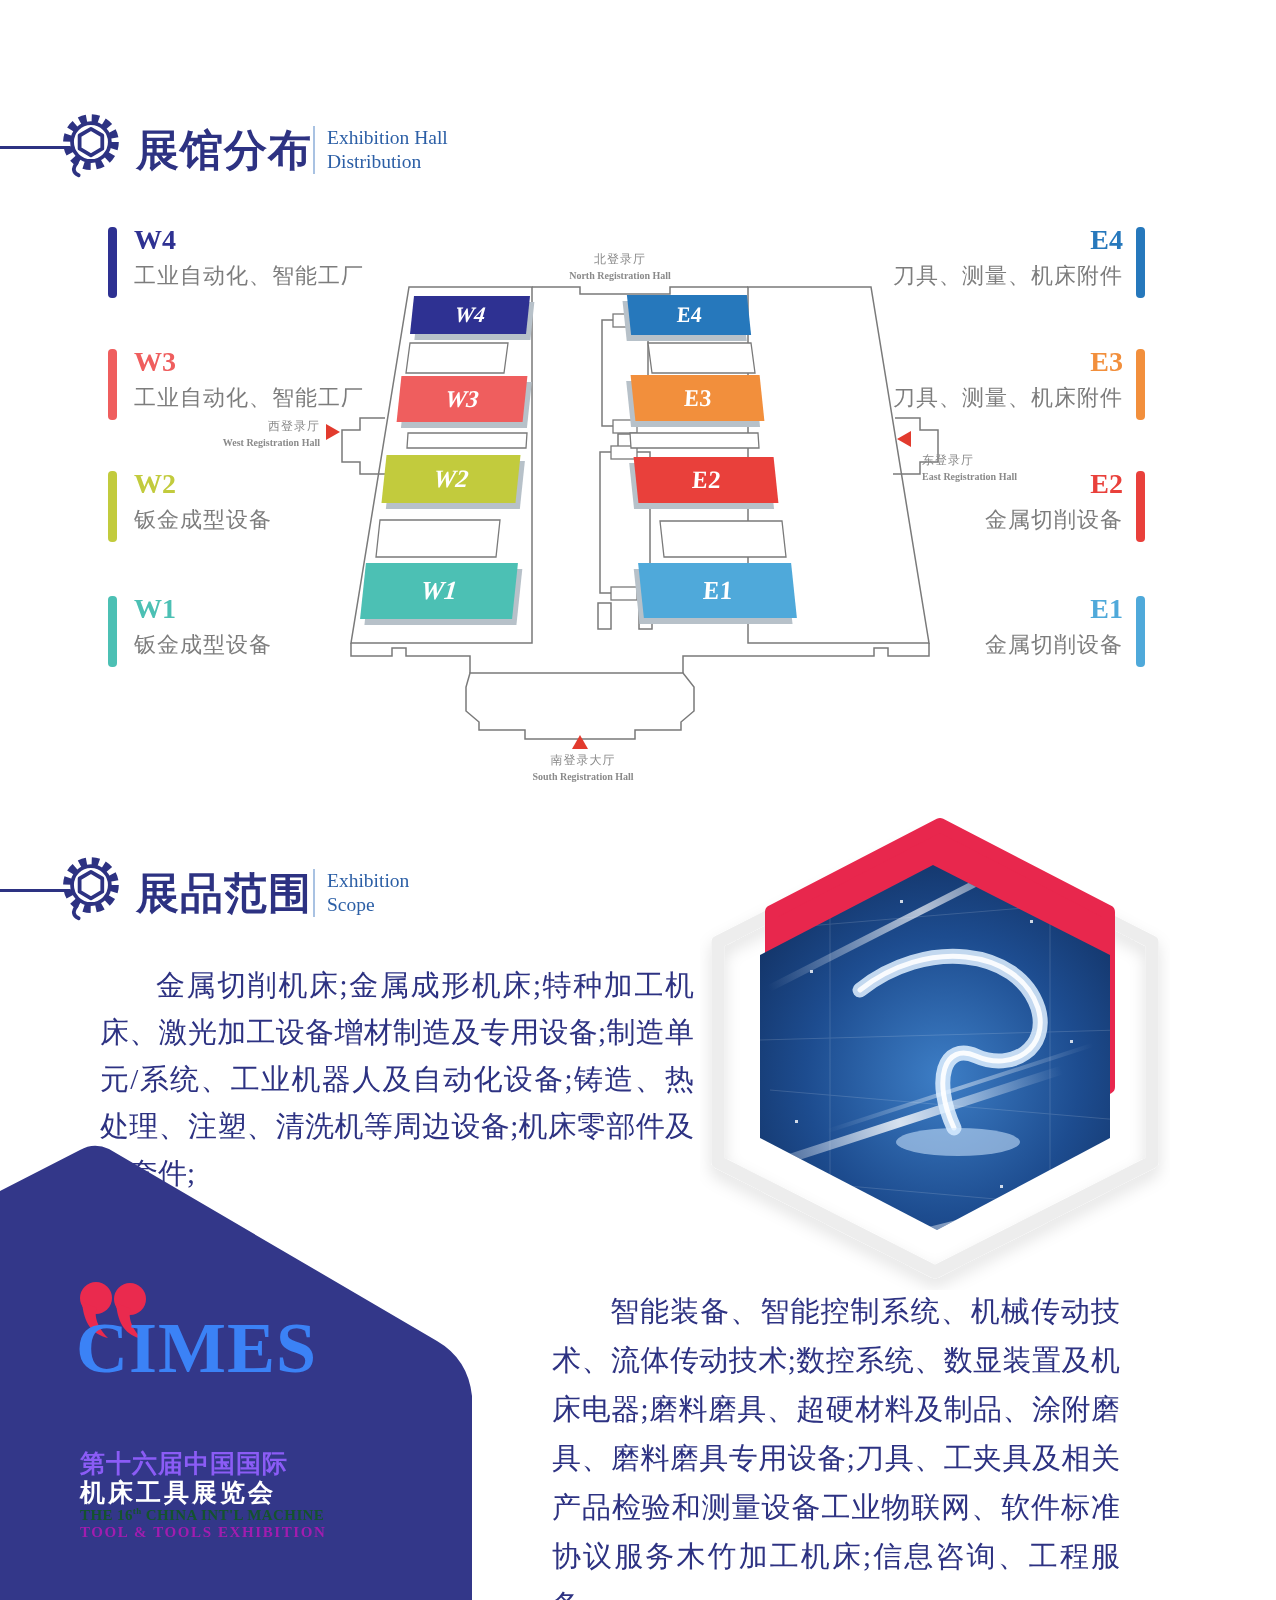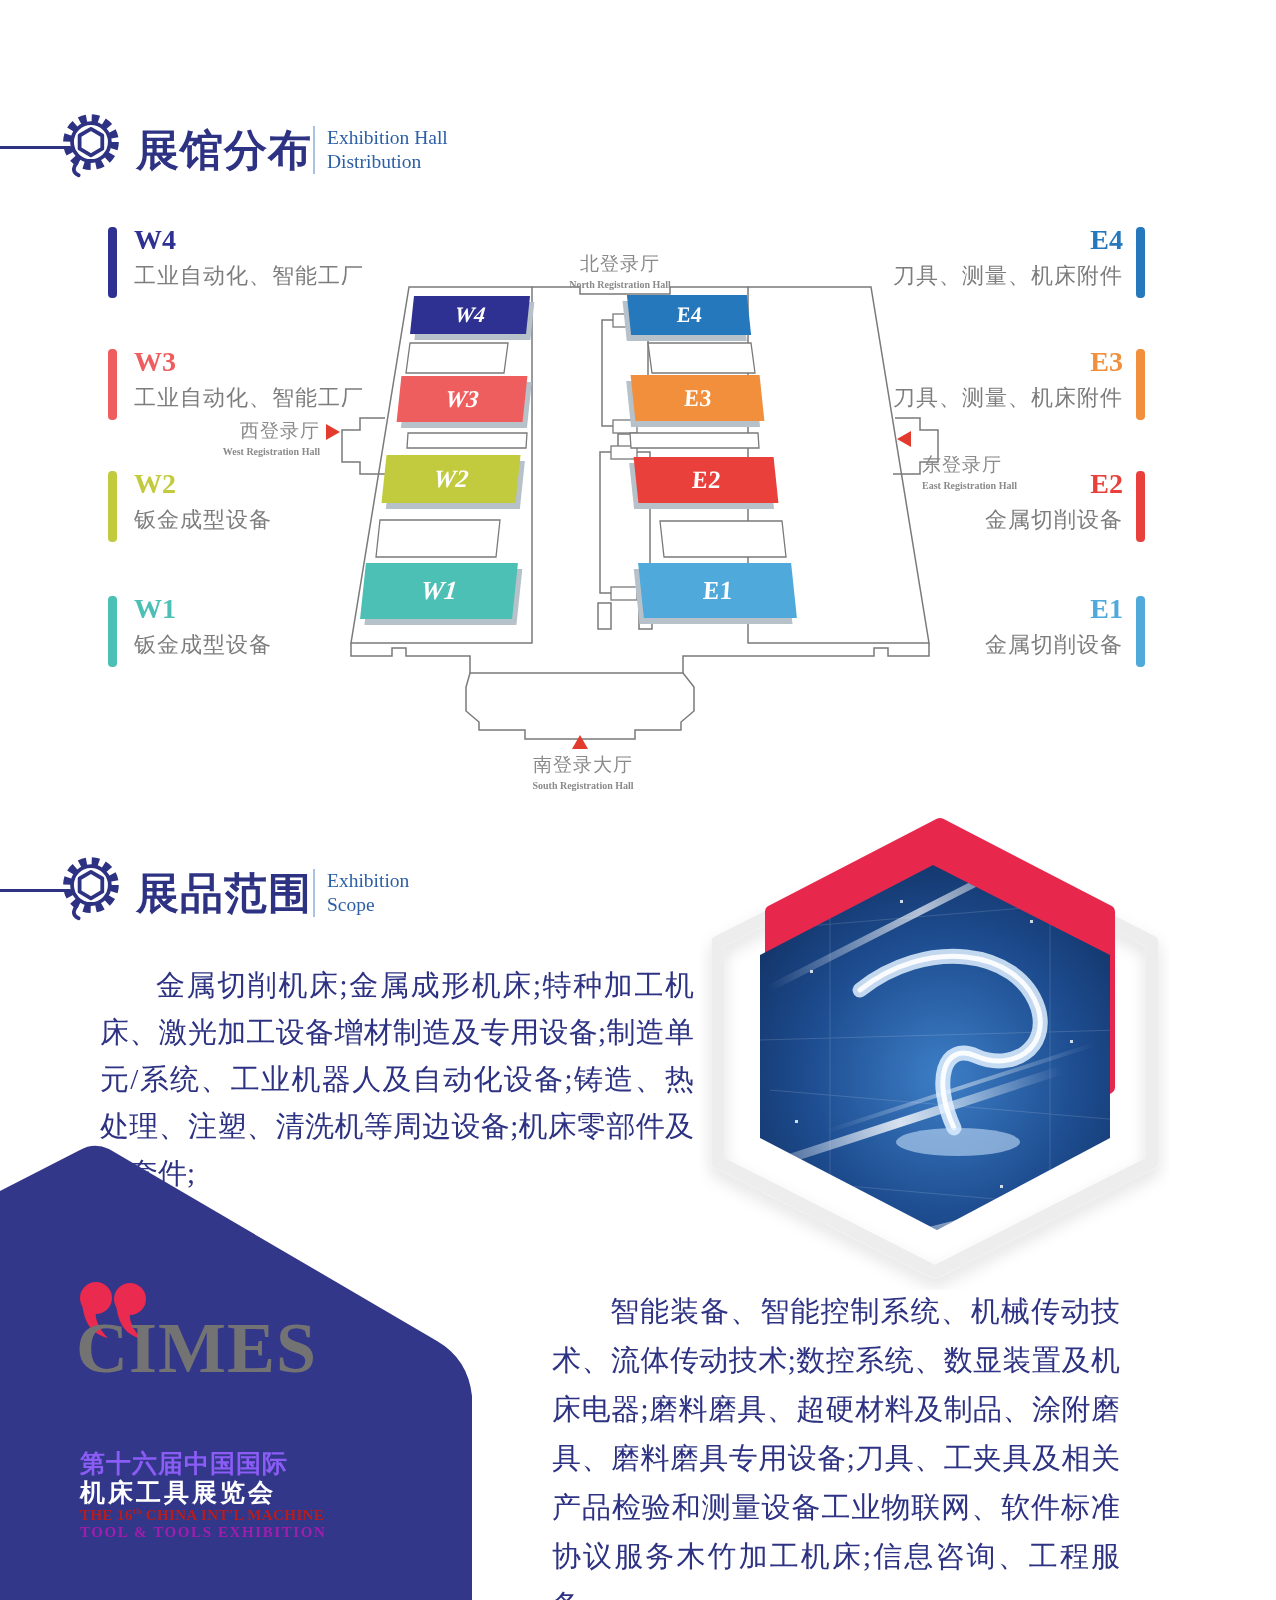--- a/index.html
+++ b/index.html
@@ -37,21 +37,21 @@
   .hw3{left:69px;top:126px;width:126px;height:46px;font-size:24px;}
   .hw2{left:54px;top:205px;width:134px;height:48px;font-size:25px;}
   .hw1{left:33px;top:313px;width:152px;height:56px;font-size:26px;}
   .he4{left:299px;top:45px;width:120px;height:40px;font-size:22px;}
   .he3{left:303px;top:125px;width:129px;height:46px;font-size:24px;}
   .he2{left:306px;top:207px;width:140px;height:46px;font-size:25px;}
   .he1{left:311px;top:313px;width:153px;height:55px;font-size:26px;}
 
   
   .reg{position:absolute;color:#8a8a8a;}
-  .reg .cn{font-size:19px;letter-spacing:1px;}
+  .reg .cn{font-size:12px;letter-spacing:1px;}
   .reg .en{font-size:10px;font-weight:bold;margin-top:2px;}
   .reg-north{left:530px;top:251px;width:180px;text-align:center;}
   .reg-west{left:170px;top:418px;width:150px;text-align:right;}
   .reg-east{left:922px;top:428px;width:180px;text-align:left;margin-top:24px;}
   .reg-south{left:498px;top:752px;width:170px;text-align:center;}
   .arrow-right{position:absolute;left:326px;top:424px;width:0;height:0;
      border-top:8px solid transparent;border-bottom:8px solid transparent;border-left:14px solid #e23b2e;}
   .arrow-left{position:absolute;left:897px;top:431px;width:0;height:0;
      border-top:8px solid transparent;border-bottom:8px solid transparent;border-right:14px solid #e23b2e;}
   .arrow-up{position:absolute;left:572px;top:735px;width:0;height:0;
@@ -62,25 +62,25 @@
   #para1{left:100px;top:962px;width:594px;font-size:29px;line-height:47px;text-indent:56px;}
   #para2{left:552px;top:1287px;width:568px;font-size:29px;line-height:49px;text-indent:58px;}
 
   
   #hexbadge{position:absolute;left:700px;top:790px;}
 
   
   #panel{position:absolute;left:0;top:1100px;width:500px;height:500px;}
   #panel svg.shape{position:absolute;left:0;top:0;}
   .logo-quotes{position:absolute;left:78px;top:178px;}
-  .logo-brand{position:absolute;left:76px;top:208px;font-size:72px;font-weight:800;color:#737373;line-height:80px;letter-spacing:1px;}
+  .logo-brand{position:absolute;left:76px;top:208px;font-size:72px;font-weight:800;color:#3b82f6;line-height:80px;letter-spacing:1px;}
   .logo-year{position:absolute;left:76px;top:282px;font-size:54px;font-weight:400;color:#fff;letter-spacing:9px;line-height:58px;}
   .logo-cn1{position:absolute;left:80px;top:347px;font-size:25px;font-weight:bold;color:#8b5cf6;letter-spacing:1px;}
   .logo-cn2{position:absolute;left:80px;top:376px;font-size:25px;font-weight:bold;color:#fff;letter-spacing:3px;}
-  .logo-en1{position:absolute;left:80px;top:406px;font-size:15px;font-weight:bold;color:#b91c1c;letter-spacing:0.4px;}
+  .logo-en1{position:absolute;left:80px;top:406px;font-size:15px;font-weight:bold;color:#14532d;letter-spacing:0.4px;}
   .logo-en1 sup{font-size:9px;}
   .logo-en2{position:absolute;left:80px;top:424px;font-size:15px;font-weight:bold;color:#a21caf;letter-spacing:1.6px;}
 </style>
 </head>
 <body>
 
 <div class="page">
 
   <div class="sec" style="top:102px;">
     <div class="rule"></div>

